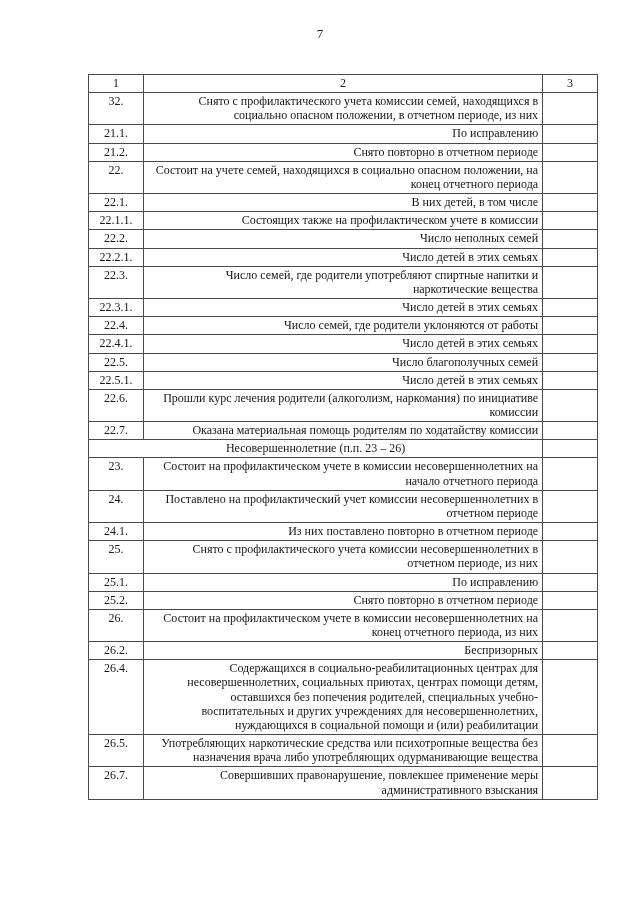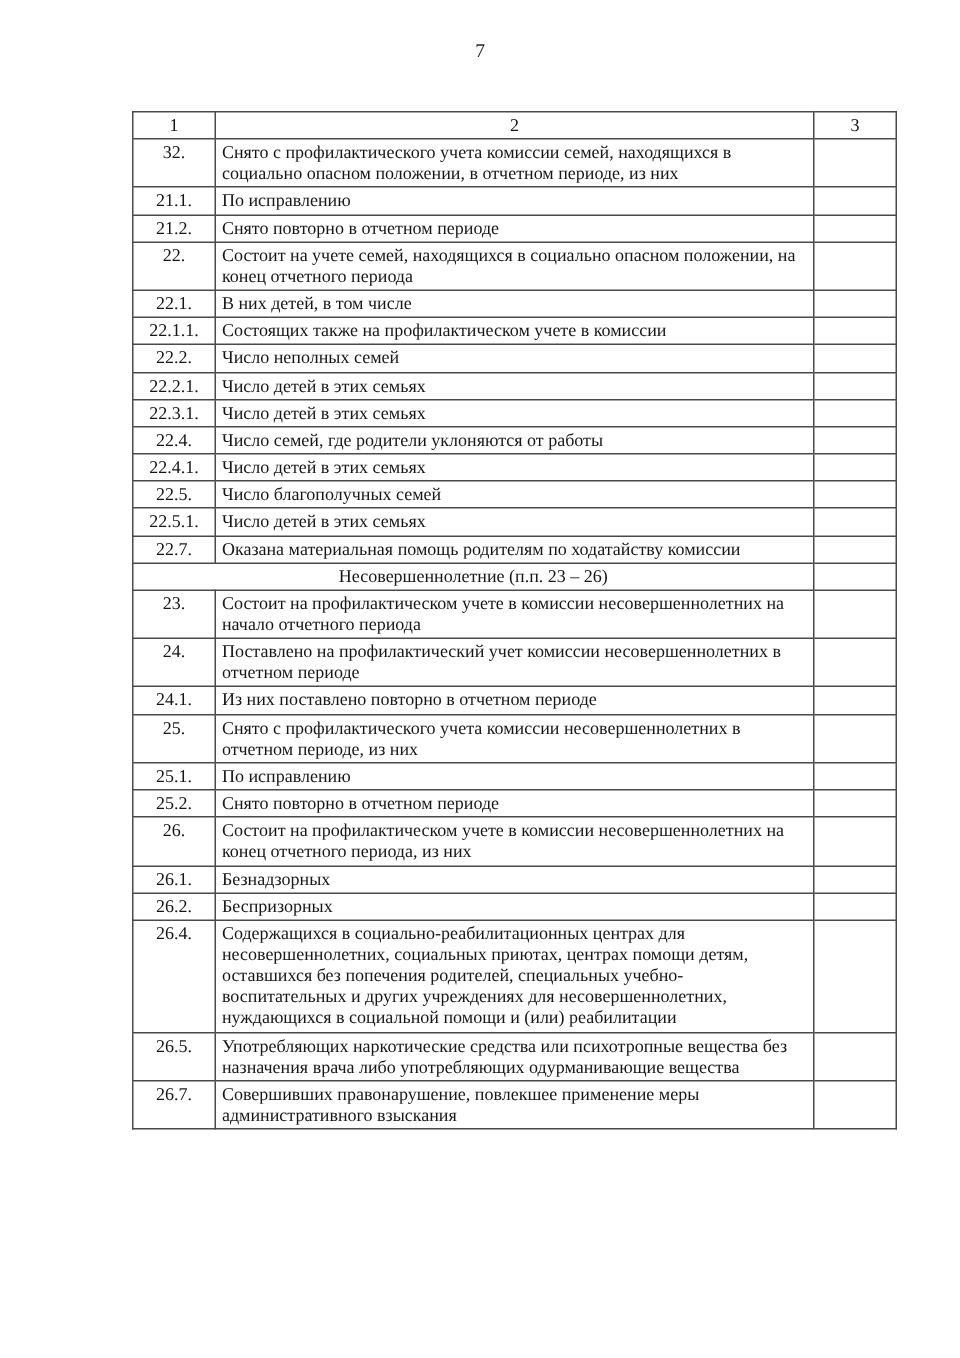--- a/index.html
+++ b/index.html
@@ -38,21 +38,21 @@
   table.report td, table.report th {
     border: 1px solid #4a4a4a;
     padding: 1px 4px 2px 4px;
     vertical-align: top;
     font-weight: normal;
   }
   col.c-num   { width: 55px; }
   col.c-text  { width: 400px; }
   col.c-value { width: 55px; }
   td.num, th.hdr { text-align: center; }
-  td.text { text-align: left; }
+  td.text { text-align: right; }
   td.value { text-align: center; }
   td.section-cell { text-align: center; }
 </style>
 </head>
 <body>
 
 <div class="page">
 
   <div class="page-number">7</div>
 
@@ -104,20 +104,25 @@
           <td class="num">22.2.</td>
           <td class="text">Число неполных семей</td>
           <td class="value"></td>
         </tr>
         <tr>
           <td class="num">22.2.1.</td>
           <td class="text">Число детей в этих семьях</td>
           <td class="value"></td>
         </tr>
         <tr>
+          <td class="num">22.3.</td>
+          <td class="text">Число семей, где родители употребляют спиртные напитки и наркотические вещества</td>
+          <td class="value"></td>
+        </tr>
+        <tr>
           <td class="num">22.3.1.</td>
           <td class="text">Число детей в этих семьях</td>
           <td class="value"></td>
         </tr>
         <tr>
           <td class="num">22.4.</td>
           <td class="text">Число семей, где родители уклоняются от работы</td>
           <td class="value"></td>
         </tr>
         <tr>
@@ -129,20 +134,25 @@
           <td class="num">22.5.</td>
           <td class="text">Число благополучных семей</td>
           <td class="value"></td>
         </tr>
         <tr>
           <td class="num">22.5.1.</td>
           <td class="text">Число детей в этих семьях</td>
           <td class="value"></td>
         </tr>
         <tr>
+          <td class="num">22.6.</td>
+          <td class="text">Прошли курс лечения родители (алкоголизм, наркомания) по инициативе комиссии</td>
+          <td class="value"></td>
+        </tr>
+        <tr>
           <td class="num">22.7.</td>
           <td class="text">Оказана материальная помощь родителям по ходатайству комиссии</td>
           <td class="value"></td>
         </tr>
         <tr>
           <td class="section-cell" colspan="2">Несовершеннолетние (п.п. 23 – 26)</td>
           <td class="value"></td>
         </tr>
         <tr>
           <td class="num">23.</td>
@@ -173,25 +183,20 @@
           <td class="num">25.2.</td>
           <td class="text">Снято повторно в отчетном периоде</td>
           <td class="value"></td>
         </tr>
         <tr>
           <td class="num">26.</td>
           <td class="text">Состоит на профилактическом учете в комиссии несовершеннолетних на конец отчетного периода, из них</td>
           <td class="value"></td>
         </tr>
         <tr>
-          <td class="num">26.1.</td>
-          <td class="text">Безнадзорных</td>
-          <td class="value"></td>
-        </tr>
-        <tr>
           <td class="num">26.2.</td>
           <td class="text">Беспризорных</td>
           <td class="value"></td>
         </tr>
         <tr>
           <td class="num">26.4.</td>
           <td class="text">Содержащихся в социально-реабилитационных центрах для несовершеннолетних, социальных приютах, центрах помощи детям, оставшихся без попечения родителей, специальных учебно-воспитательных и других учреждениях для несовершеннолетних, нуждающихся в социальной помощи и (или) реабилитации</td>
           <td class="value"></td>
         </tr>
         <tr>

